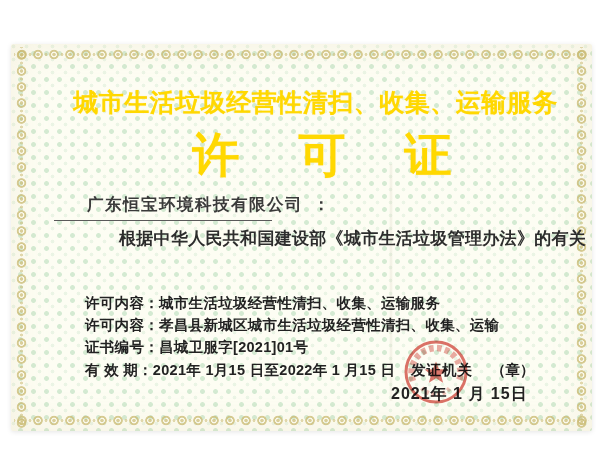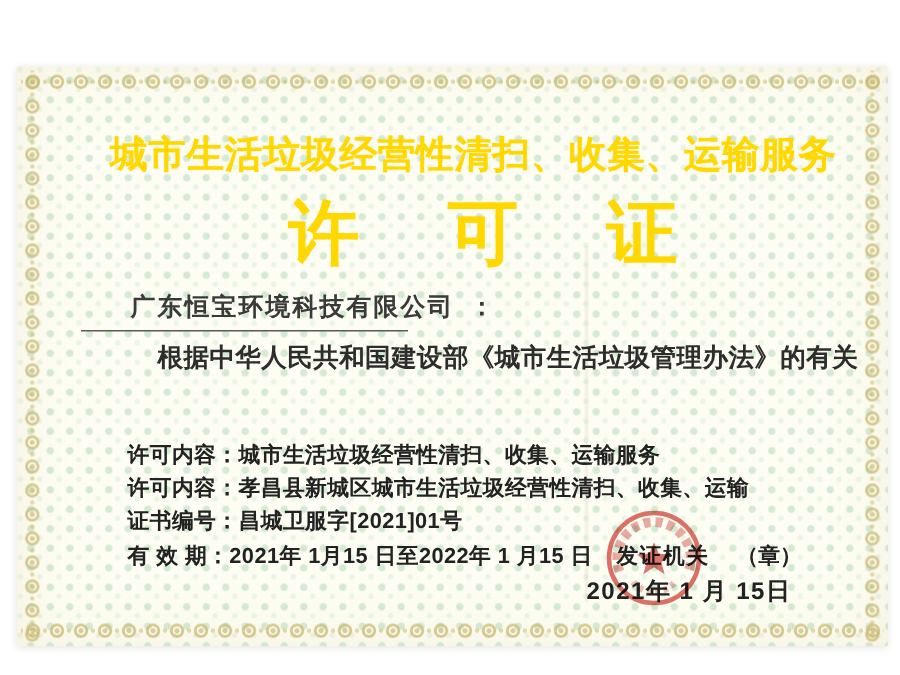--- a/index.html
+++ b/index.html
@@ -64,21 +64,21 @@
     color:#ffd800;
     text-shadow:0 0 1px rgba(255,200,0,.5);
     margin-left:19px;
   }
   .recipient{top:150px;left:48px;font-size:16.5px;font-weight:bold;color:#3a3a3a;letter-spacing:1.5px;}
   .recipient .colon{margin-left:10px;}
   .recipient-underline{
     position:absolute;top:176px;left:43px;width:218px;height:0;
     border-bottom:1.6px solid #5a5a5a;
   }
-  .body-line1{top:183px;left:66px;font-size:17px;font-weight:bold;color:#2d2d2d;letter-spacing:0.3px;}
+  .body-line1{top:183px;left:80px;font-size:17px;font-weight:bold;color:#2d2d2d;letter-spacing:0.3px;}
   .body-line2{top:214px;left:43px;font-size:17px;font-weight:bold;color:#2d2d2d;letter-spacing:0.3px;}
   .info{font-size:14.5px;font-weight:bold;color:#222;letter-spacing:0.3px;left:46px;}
   .info-0{top:250px;}
   .info-1{top:272px;}
   .info-2{top:294px;}
   .info-3{top:317px;}
   .issuer-label{top:317px;left:372px;font-size:14.5px;font-weight:bold;color:#222;letter-spacing:1px;}
   .issuer-suffix{top:317px;left:452px;font-size:14.5px;font-weight:bold;color:#222;}
   .issue-date{top:340px;left:352px;font-size:16px;font-weight:bold;color:#222;letter-spacing:1px;}
   

